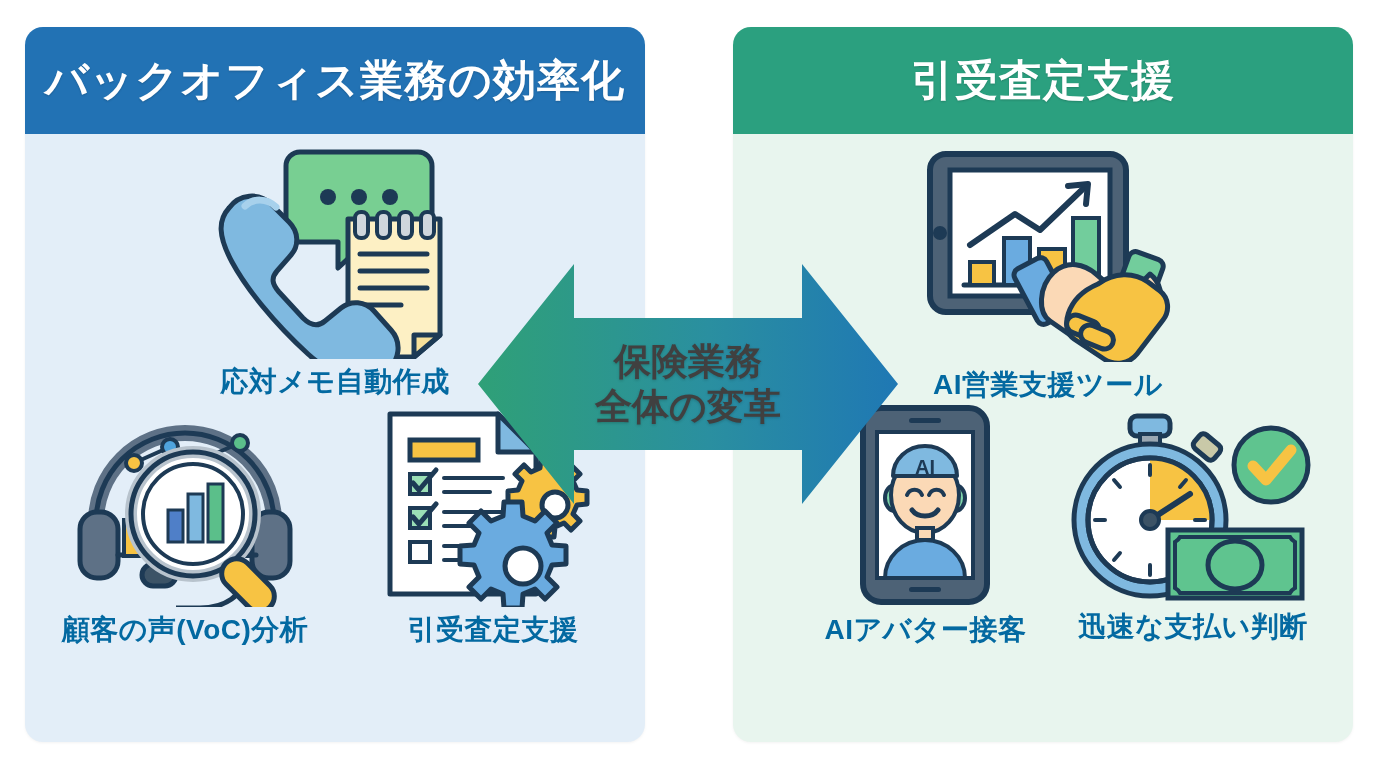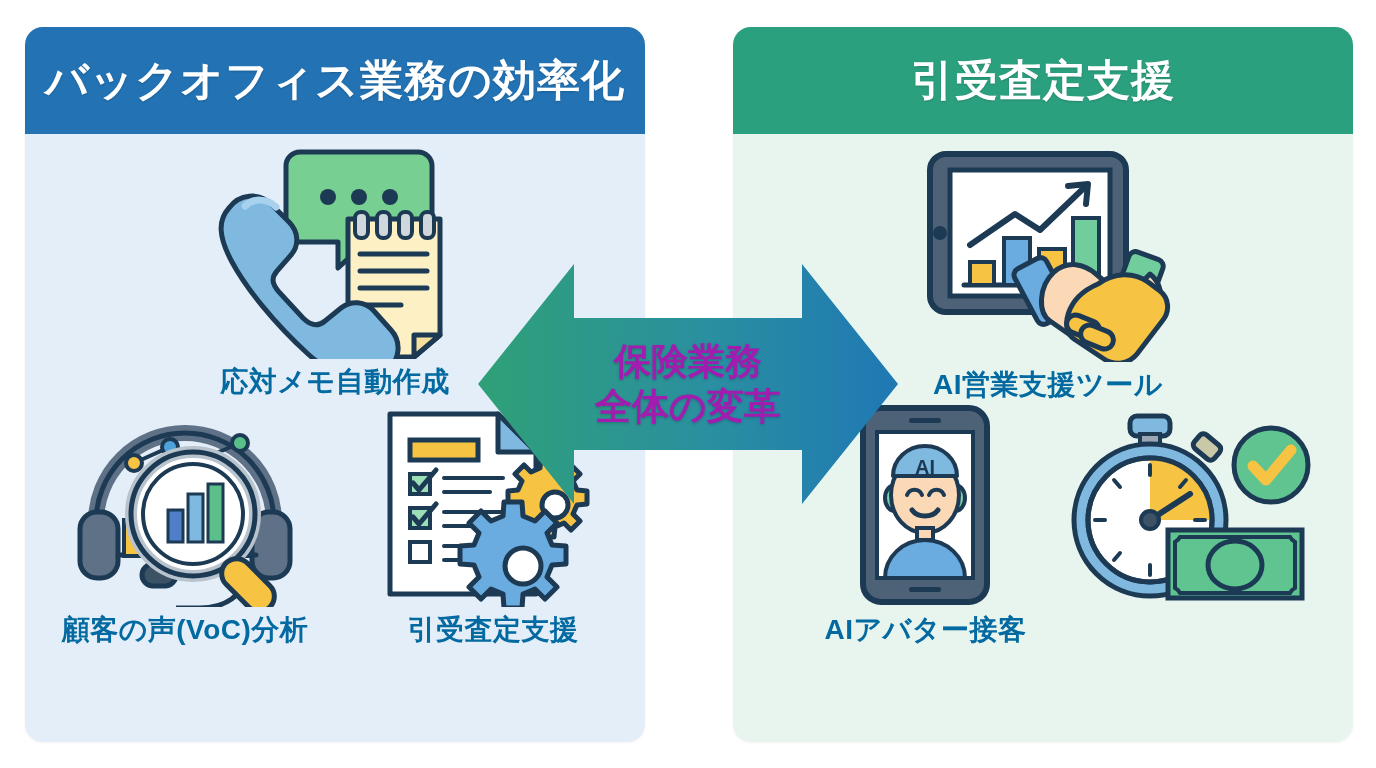--- a/index.html
+++ b/index.html
@@ -91,21 +91,21 @@
   .arrow-text {
     position: absolute;
     left: 0;
     top: 0;
     width: 420px;
     height: 252px;
     display: flex;
     flex-direction: column;
     align-items: center;
     justify-content: center;
-    color: #a21caf;
+    color: #404040;
     font-size: 37px;
     font-weight: 700;
     line-height: 1.22;
     text-shadow: 0 1px 3px rgba(0,0,0,0.2);
     pointer-events: none;
   }
   svg { display: block; }
 </style>
 </head>
 <body>
@@ -305,20 +305,21 @@
             <circle cx="82" cy="118" r="9" fill="#3c5366" stroke="#1d3a55" stroke-width="4"></circle>
 
             <circle cx="203" cy="63" r="37" fill="#5fc48f" stroke="#1d3a55" stroke-width="5"></circle>
             <polyline points="185,64 198,78 223,48" fill="none" stroke="#f7c343" stroke-width="11" stroke-linecap="round" stroke-linejoin="round"></polyline>
 
             <rect x="100" y="128" width="134" height="68" fill="#5fc48f" stroke="#1d3a55" stroke-width="5"></rect>
             <path d="M112 135 h110 a12 12 0 0 0 5 5 v46 a12 12 0 0 0 -5 5 h-110 a12 12 0 0 0 -5 -5 v-46 a12 12 0 0 0 5 -5 z" fill="none" stroke="#1d3a55" stroke-width="4"></path>
             <ellipse cx="167" cy="163" rx="27" ry="24" fill="#5fc48f" stroke="#1d3a55" stroke-width="5"></ellipse>
           </svg>
         </div>
+        <div class="item-label">迅速な支払い判断</div>
       </div>
 
     </div>
   </div>
 
   <div class="arrow-wrap">
     <svg width="420" height="252" viewBox="0 0 420 252">
       <defs>
         <linearGradient id="arrowGrad" x1="0" y1="0" x2="1" y2="0">
           <stop offset="0%" stop-color="#2fa077"></stop>

